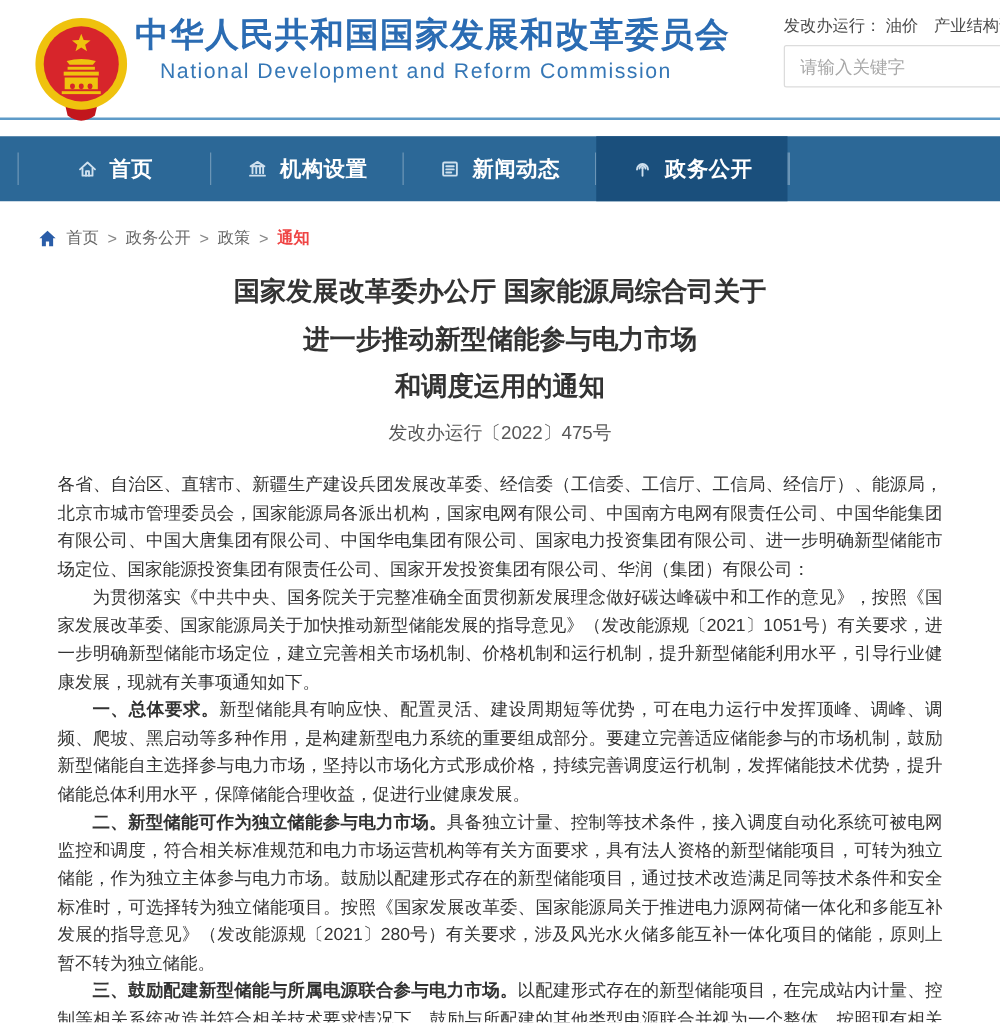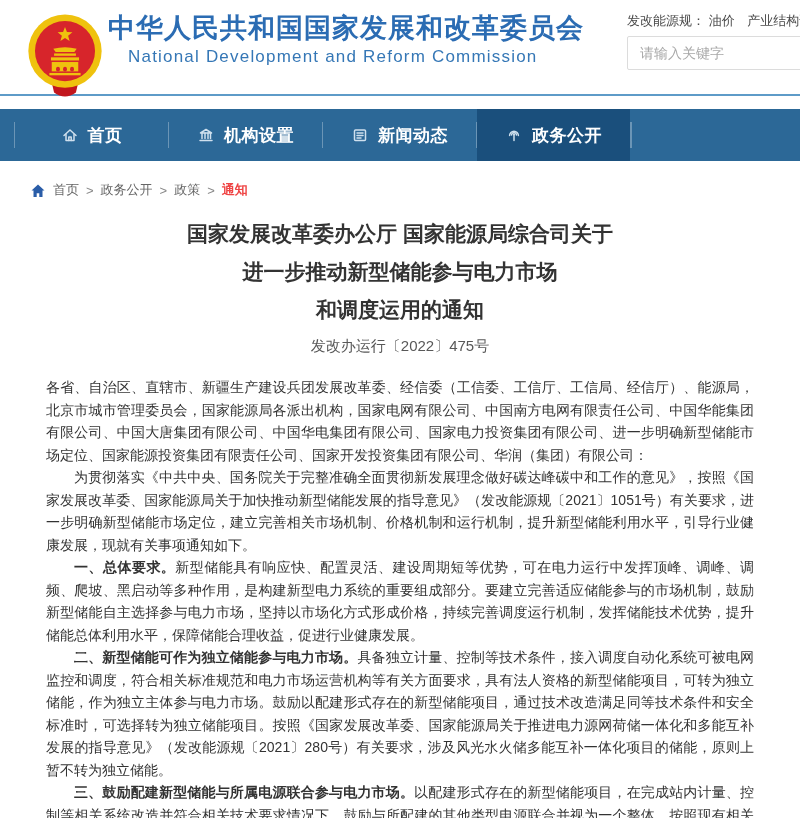--- a/index.html
+++ b/index.html
@@ -74,21 +74,21 @@
       <rect x="56.5" y="70" width="5" height="6" rx="2.5" fill="var(--emblem-red)"></rect>
       <rect x="30" y="78" width="40" height="3" fill="var(--emblem-gold)"></rect>
     </svg>
 
     <div class="site-names">
       <div class="site-title-zh">中华人民共和国国家发展和改革委员会</div>
       <div class="site-title-en">National Development and Reform Commission</div>
     </div>
 
     <div class="hotsearch">
-      <span>发改能源规：</span>
+      <span>发改办运行：</span>
       <a>油价</a>
       <a>产业结构调整指</a>
     </div>
 
     <input class="search-input" type="text" placeholder="请输入关键字" style="">
   </header>
 
   <nav class="main-nav">
     <div class="nav-sep"></div>
 

